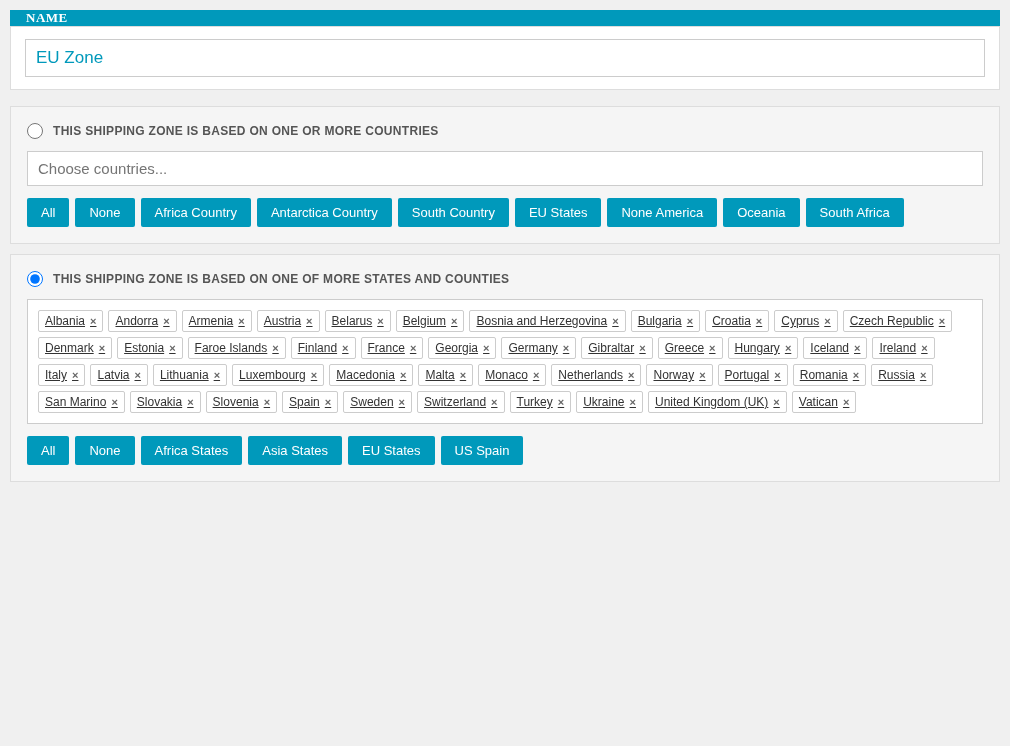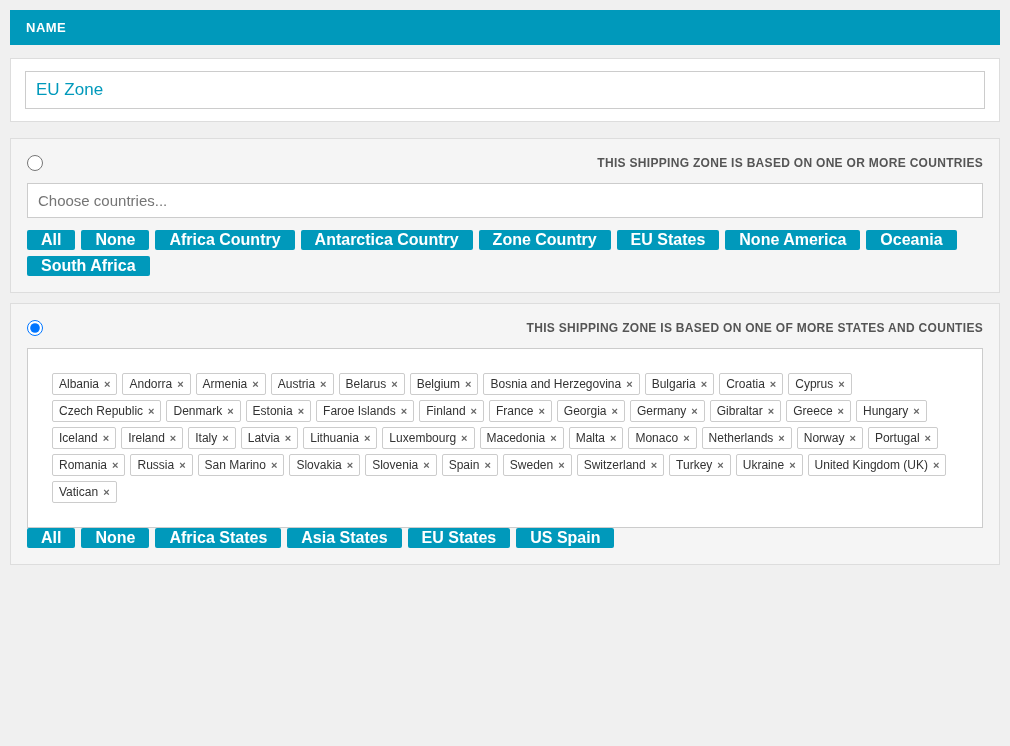--- a/index.html
+++ b/index.html
@@ -13,23 +13,24 @@
     .page-wrapper {
       max-width: 990px;
       margin: 0 auto;
       background: #f0f0f0;
     }
     .section-header {
       background: #0099bb;
       color: #fff;
       font-weight: bold;
       font-size: 13px;
-      padding: 10px 16px;
+      padding: 0 16px;
       letter-spacing: 0.5px;
-      margin-bottom: 13px;
+      margin-bottom: 0;
+      font-family: Liberation Serif, serif;
     }
     .name-section {
       background: #fff;
       padding: 12px 14px;
       margin-bottom: 16px;
       border: 1px solid #ddd;
     }
     .name-input {
       width: 100%;
       border: 1px solid #ccc;
@@ -53,21 +54,20 @@
       padding: 16px;
     }
     .radio-label {
       display: flex;
       align-items: center;
       font-size: 12px;
       font-weight: bold;
       letter-spacing: 0.3px;
       color: #555;
       margin-bottom: 12px;
-      justify-content: space-between;
     }
     .radio-label input[type="radio"] {
       margin-right: 10px;
       width: 16px;
       height: 16px;
     }
     .countries-input {
       width: 100%;
       border: 1px solid #ccc;
       padding: 8px 10px;
@@ -79,34 +79,35 @@
     }
     .quick-select-buttons {
       display: flex;
       flex-wrap: wrap;
       gap: 6px;
     }
     .btn-teal {
       background: #0099bb;
       color: #fff;
       border: none;
-      padding: 1px 14px;
-      font-size: 16px;
+      padding: 7px 14px;
+      font-size: 13px;
       cursor: pointer;
       border-radius: 2px;
-      font-weight: bold;
     }
     .tags-container {
       background: #fff;
       border: 1px solid #ccc;
-      padding: 24px;
+      padding: 10px;
       display: flex;
       flex-wrap: wrap;
       gap: 5px;
+      margin-bottom: 12px;
       min-height: 40px;
+      text-decoration: underline;
     }
     .tag {
       display: inline-flex;
       align-items: center;
       border: 1px solid #ccc;
       background: #fff;
       padding: 3px 6px;
       font-size: 12px;
       color: #333;
       border-radius: 2px;
@@ -136,21 +137,21 @@
       <label class="radio-label">
         <input type="radio" name="zone-type" style="">
         <span>THIS SHIPPING ZONE IS BASED ON ONE OR MORE COUNTRIES</span>
       </label>
       <input type="text" class="countries-input" placeholder="Choose countries..." style="">
       <div class="quick-select-buttons">
         <button class="btn-teal">All</button>
         <button class="btn-teal">None</button>
         <button class="btn-teal">Africa Country</button>
         <button class="btn-teal">Antarctica Country</button>
-        <button class="btn-teal">Zone Country</button>
+        <button class="btn-teal">South Country</button>
         <button class="btn-teal">EU States</button>
         <button class="btn-teal">None America</button>
         <button class="btn-teal">Oceania</button>
         <button class="btn-teal">South Africa</button>
       </div>
     </div>
 
     <div class="radio-panel-active" style="margin-top:10px;">
       <label class="radio-label">
         <input type="radio" name="zone-type" checked="" style="">

